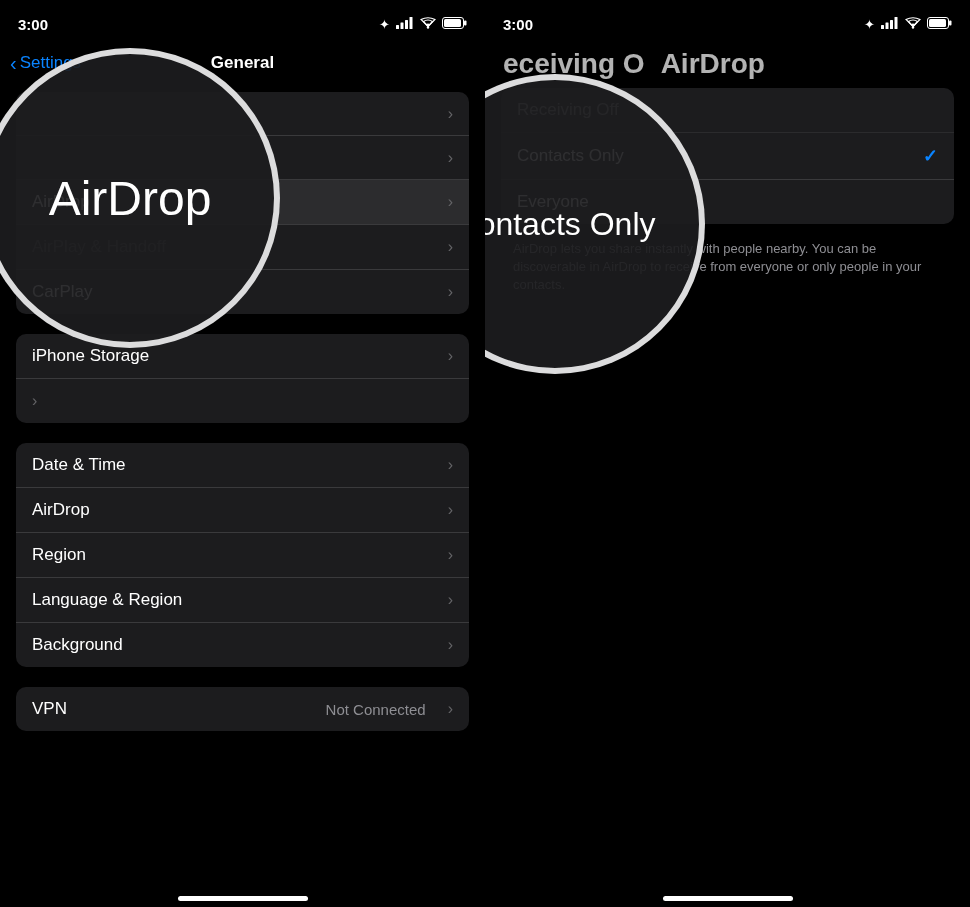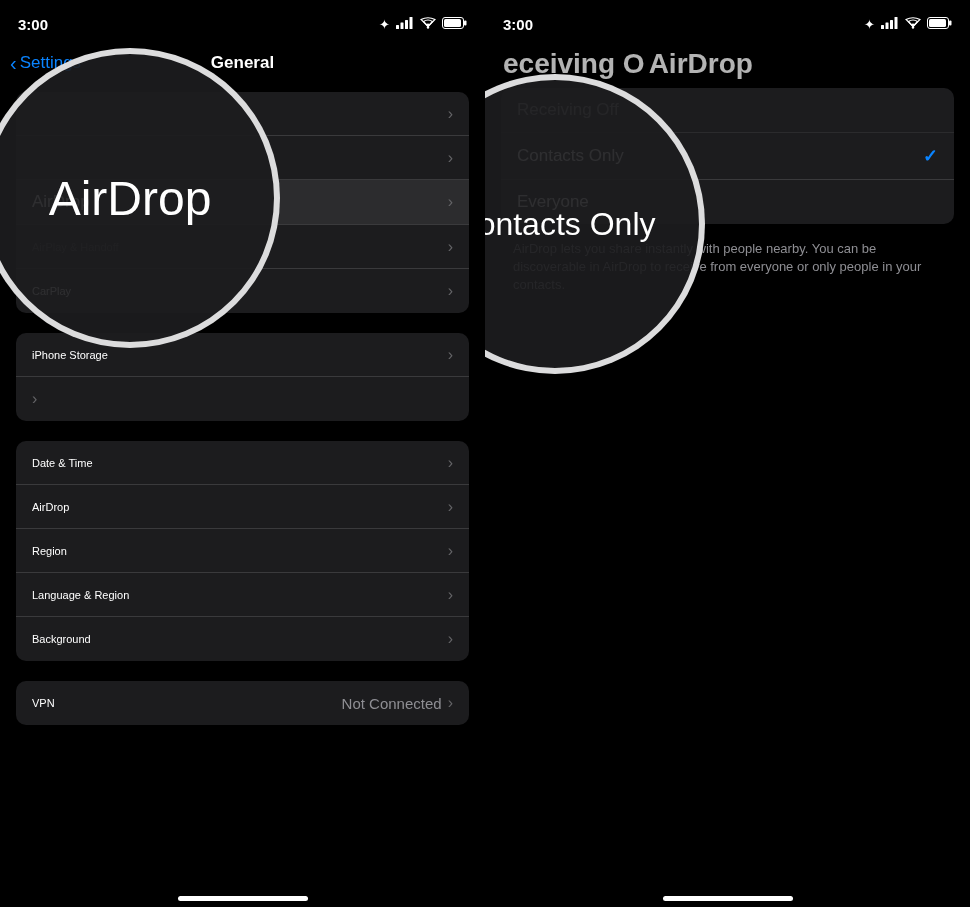--- a/index.html
+++ b/index.html
@@ -94,21 +94,21 @@
       border-bottom: 1px solid #3a3a3c;
       min-height: 44px;
       position: relative;
     }
     .list-item:last-child {
       border-bottom: none;
     }
 
     .item-label {
       color: #fff;
-      font-size: 11px;
+      font-size: 17px;
     }
 
     .item-chevron {
       color: #636366;
       font-size: 16px;
     }
 
     
     .airdrop-circle {
       position: absolute;
@@ -350,21 +350,21 @@
       </div>
       <div class="list-item">
         <span class="item-label">Background</span>
         <span class="item-chevron">›</span>
       </div>
     </div>
 
     <div class="section-group">
       <div class="list-item">
         <span class="item-label">VPN</span>
-        <div style="display:flex;align-items:center;gap:6px;">
+        <div style="display:flex;align-items:center;gap:22px;">
           <span style="color:#8e8e93;font-size:15px;">Not Connected</span>
           <span class="item-chevron">›</span>
         </div>
       </div>
     </div>
 
   </div>
 
   <div class="airdrop-circle">
     <span class="airdrop-circle-text">AirDrop</span>
@@ -406,21 +406,21 @@
           <rect x="22" y="3.5" width="2.5" height="5" rx="1" fill="white"></rect>
           <rect x="2" y="2" width="17" height="8" rx="1.5" fill="white"></rect>
         </svg>
       </span>
     </div>
   </div>
 
   <div class="airdrop-settings">
 
     <div style="padding: 4px 18px 8px; overflow:hidden;">
-      <div style="display:flex; align-items:baseline; gap:4px;">
+      <div style="display:flex; align-items:baseline; gap:16px;">
         <span class="partial-header-text" style="font-size:28px; font-weight:700; color:#fff; opacity:0.7;">eceiving O</span>
         <span class="partial-header-text" style="font-size:28px; font-weight:700; color:#fff; opacity:0.7;">AirDrop</span>
       </div>
     </div>
 
     <div class="airdrop-options-group">
       <div class="airdrop-option" style="opacity:0.5;">
         <span class="airdrop-option-label">Receiving Off</span>
       </div>
       <div class="airdrop-option">

